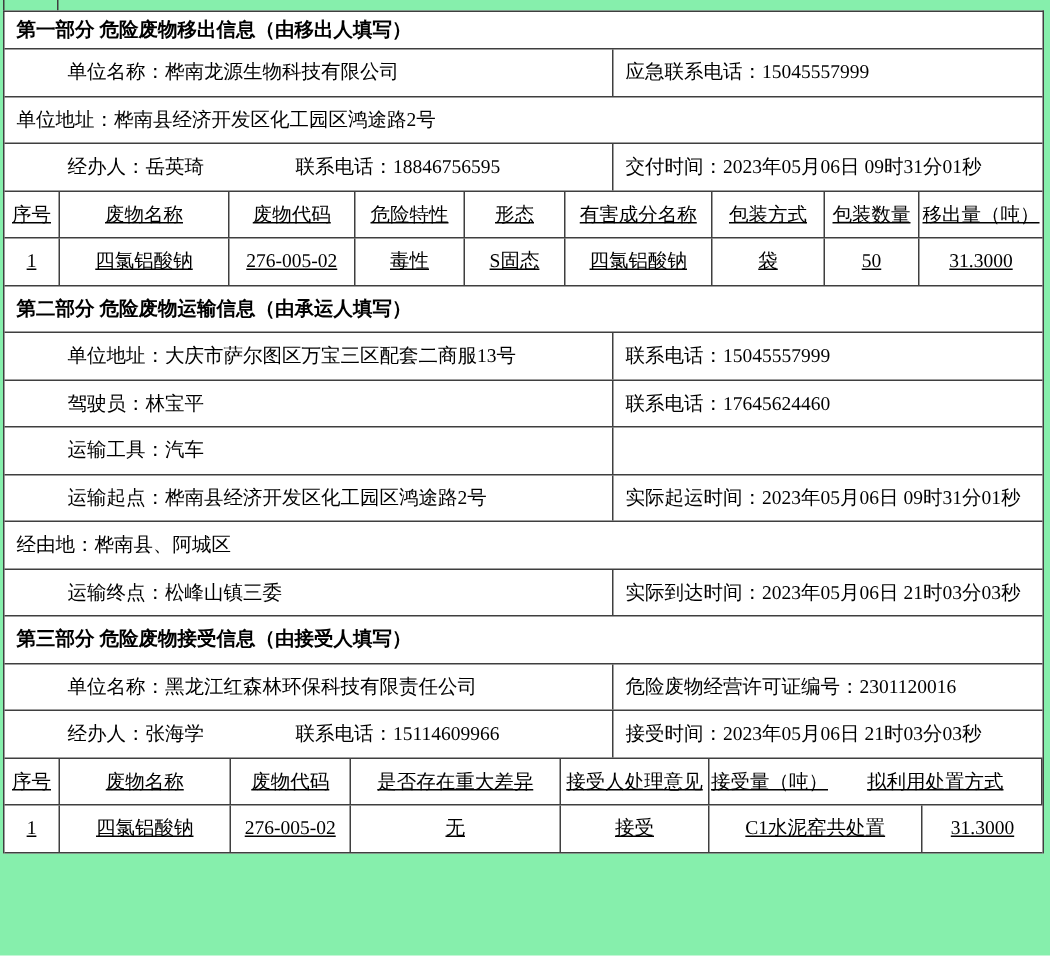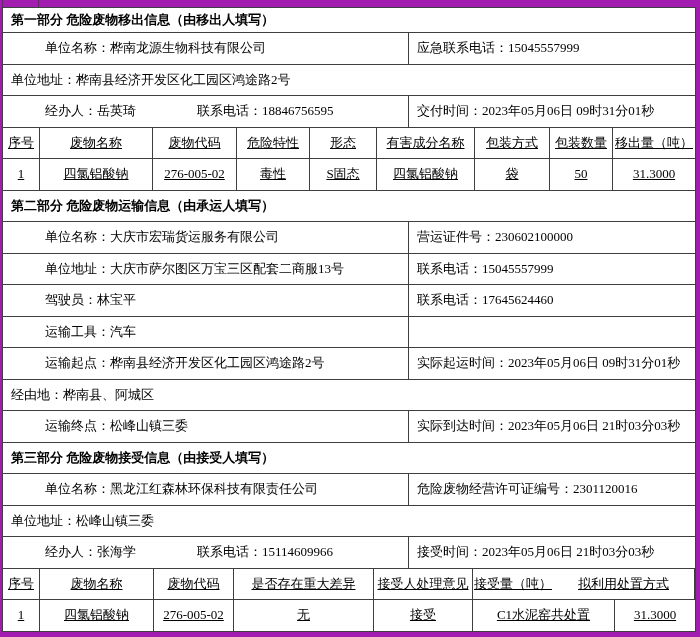--- a/index.html
+++ b/index.html
@@ -2,21 +2,21 @@
 <html><head>
 <meta charset="utf-8">
 <style>
   :root{ --bc:#3f3f3f; }
   html,body{ margin:0; padding:0; }
   body{
     width:700px; height:637px; background:#ffffff;
     font-family:"Liberation Serif","DejaVu Serif",serif;
     font-size:13px; color:#000;
   }
-  .page{ position:relative; width:700px; height:637px; background:#a21caf; overflow:hidden; }
+  .page{ position:relative; width:700px; height:637px; background:#86efac; overflow:hidden; }
   
   .stub{ position:absolute; top:0; width:1px; height:7px; background:var(--bc); }
   .stub.s1{ left:2px; } .stub.s2{ left:38px; }
   .tbl{
     position:absolute; left:2px; top:7px; width:694px;
     border-left:1px solid var(--bc); border-top:1px solid var(--bc); border-right:1px solid var(--bc);
     box-sizing:border-box; background:#fff;
   }
   .row{ display:flex; height:31.5px; border-bottom:1px solid var(--bc); box-sizing:border-box; }
   .row.h25{ height:25px; }
@@ -84,24 +84,20 @@
       <div class="c cc br w98">四氯铝酸钠</div>
       <div class="c cc br w75">袋</div>
       <div class="c cc br w63">50</div>
       <div class="c cc fx">31.3000</div>
     </div>
 
     <div class="row">
       <div class="c title fx">第二部分 危险废物运输信息（由承运人填写）</div>
     </div>
     <div class="row">
-      <div class="c w372 br">单位名称：大庆市宏瑞货运服务有限公司</div>
-      <div class="c fx">营运证件号：230602100000</div>
-    </div>
-    <div class="row">
       <div class="c w372 br">单位地址：大庆市萨尔图区万宝三区配套二商服13号</div>
       <div class="c fx">联系电话：15045557999</div>
     </div>
     <div class="row">
       <div class="c w372 br">驾驶员：林宝平</div>
       <div class="c fx">联系电话：17645624460</div>
     </div>
     <div class="row">
       <div class="c w372 br">运输工具：汽车</div>
     </div>
@@ -116,23 +112,20 @@
       <div class="c w372 br">运输终点：松峰山镇三委</div>
       <div class="c fx">实际到达时间：2023年05月06日 21时03分03秒</div>
     </div>
 
     <div class="row">
       <div class="c title fx">第三部分 危险废物接受信息（由接受人填写）</div>
     </div>
     <div class="row">
       <div class="c w372 br">单位名称：黑龙江红森林环保科技有限责任公司</div>
       <div class="c fx">危险废物经营许可证编号：2301120016</div>
-    </div>
-    <div class="row">
-      <div class="c fx">单位地址：松峰山镇三委</div>
     </div>
     <div class="row">
       <div class="c w372 br">
         <span class="lblw">经办人：张海学</span>
         <span>联系电话：15114609966</span>
       </div>
       <div class="c fx">接受时间：2023年05月06日 21时03分03秒</div>
     </div>
     <div class="row">
       <div class="c cc br w37">序号</div>

